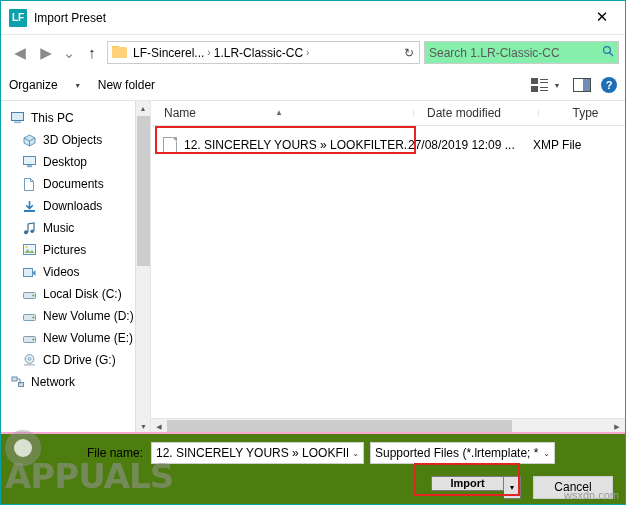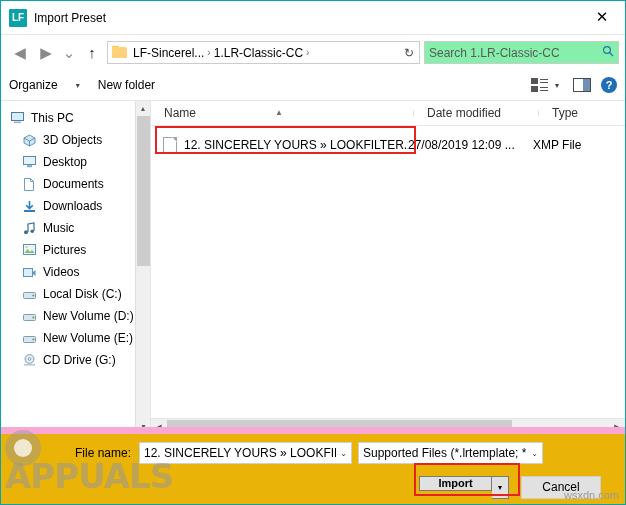--- a/index.html
+++ b/index.html
@@ -125,21 +125,21 @@
   .content{
     flex:1;position:relative;overflow:hidden;background:#fff;
   }
   .col-head{
     height:24px;display:flex;align-items:center;border-bottom:1px solid #e5e5e5;
     font-size:12px;color:#333;background:#fff;
   }
   .col{padding-left:13px;position:relative;box-sizing:border-box;white-space:nowrap;overflow:hidden;}
   .col.name{width:263px;}
   .col.date{width:125px;}
-  .col.type{width:80px;}
+  .col.type{width:80px;text-align:center;}
   .col-sep{position:absolute;right:0;top:4px;bottom:4px;width:1px;background:#e1e1e1;}
   .sort-caret{position:absolute;left:124px;top:2px;font-size:8px;color:#6d6d6d;}
   .file-row{
     height:22px;display:flex;align-items:center;font-size:12px;color:#000;margin-top:8px;
   }
   .file-ico{
     width:12px;height:15px;border:1px solid #9aa4ad;background:#fff;margin:0 7px 0 12px;
     position:relative;flex:none;
   }
   .file-ico::after{
@@ -156,22 +156,23 @@
     position:absolute;left:0;bottom:0;height:16px;width:100%;background:#f0f0f0;
     border-top:1px solid #e5e5e5;box-sizing:border-box;
   }
   .hs-arrow{
     position:absolute;top:0;width:16px;height:15px;display:flex;align-items:center;justify-content:center;
     font-size:7px;color:#5a5a5a;
   }
   .hs-thumb{position:absolute;left:16px;top:1px;height:13px;width:345px;background:#cdcdcd;}
   
   .footer{
-    position:absolute;left:0;right:0;bottom:0;height:70px;background:#eab308;
-    border-top:7px solid #f9a8d4;
+    position:absolute;left:0;right:0;bottom:0;height:70px;background:#4d7c0f;
+    border-top:2px solid #f9a8d4;
+    padding-left:12px;
   }
   .frow{display:flex;align-items:center;height:26px;}
   .flabel{
     width:138px;text-align:right;padding-right:8px;font-size:12px;box-sizing:border-box;
   }
   .combo{
     height:22px;border:1px solid #cfcfcf;background:#fff;display:flex;align-items:center;
     box-sizing:border-box;padding-left:4px;font-size:12px;
   }
   .combo .cv{flex:1;white-space:nowrap;overflow:hidden;}
@@ -392,20 +393,30 @@
           <span class="ico">
             <svg width="13" height="12" viewBox="0 0 13 12">
                 <circle cx="6.5" cy="5" r="4.4" fill="#e3edf4" stroke="#7c9cb3"></circle>
                 <circle cx="6.5" cy="5" r="1.3" fill="#fff" stroke="#7c9cb3"></circle>
                 <rect x="1" y="10" width="11" height="1.6" fill="#b9c9d6"></rect>
               </svg>
           </span>
           <span class="lbl">CD Drive (G:)</span>
         </div>
 
+        <div class="nav-row">
+          <span class="ico">
+            <svg width="14" height="12" viewBox="0 0 14 12">
+                <rect x="1" y="1" width="5" height="4" fill="#cfe0ec" stroke="#6d8fa6"></rect>
+                <rect x="7.5" y="6.5" width="5" height="4" fill="#cfe0ec" stroke="#6d8fa6"></rect>
+                <path d="M6 3h3v5" fill="none" stroke="#6d8fa6"></path>
+              </svg>
+          </span>
+          <span class="lbl">Network</span>
+        </div>
 
       </div>
 
       <div class="sb-scroll">
         <div class="sb-arrow">▲</div>
         <div class="sb-thumb"></div>
         <div class="sb-arrow sb-bottom">▼</div>
       </div>
     </div>
 

